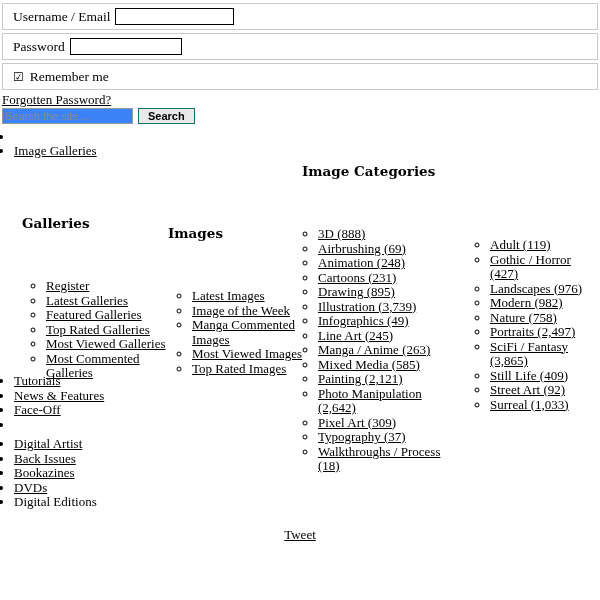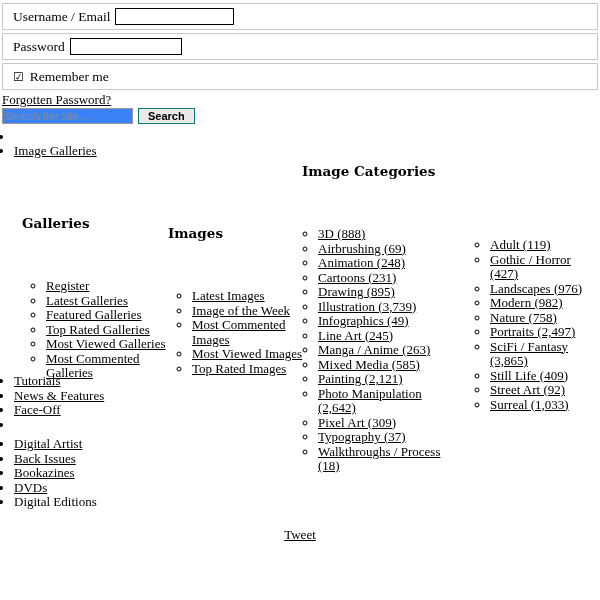--- a/index.html
+++ b/index.html
@@ -206,21 +206,21 @@
     <li><span class="link">Most Viewed Galleries</span></li>
     <li><span class="link">Most Commented Galleries</span></li>
   </ul>
 </div>
 
 <div class="panel" id="panel-images">
   <h3>Images</h3>
   <ul class="sub">
     <li><span class="link">Latest Images</span></li>
     <li><span class="link">Image of the Week</span></li>
-    <li><span class="link">Most Commented Images</span></li>
+    <li><span class="link">Manga Commented Images</span></li>
     <li><span class="link">Most Viewed Images</span></li>
     <li><span class="link">Top Rated Images</span></li>
   </ul>
 </div>
 
 <div class="panel" id="panel-categories">
   <h3>Image Categories</h3>
   <ul class="sub">
     <li><span class="link">3D (888)</span></li>
     <li><span class="link">Airbrushing (69)</span></li>

